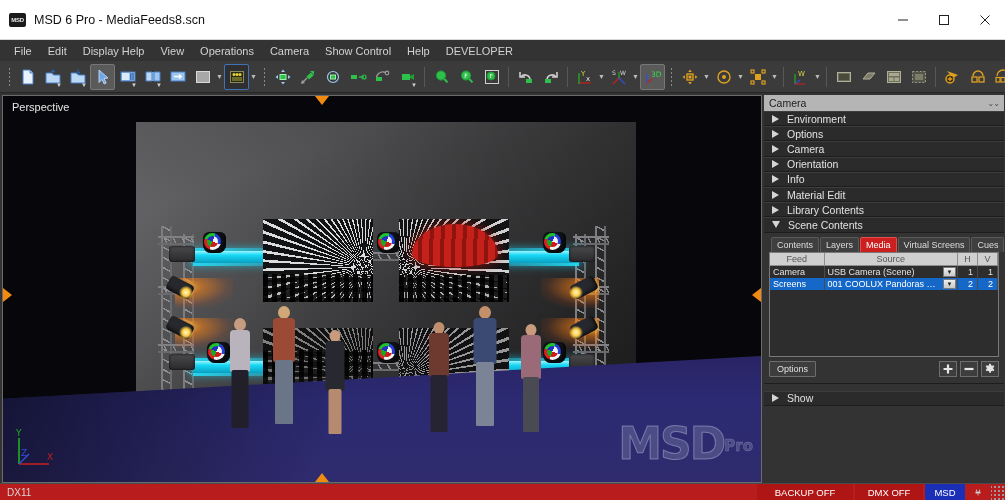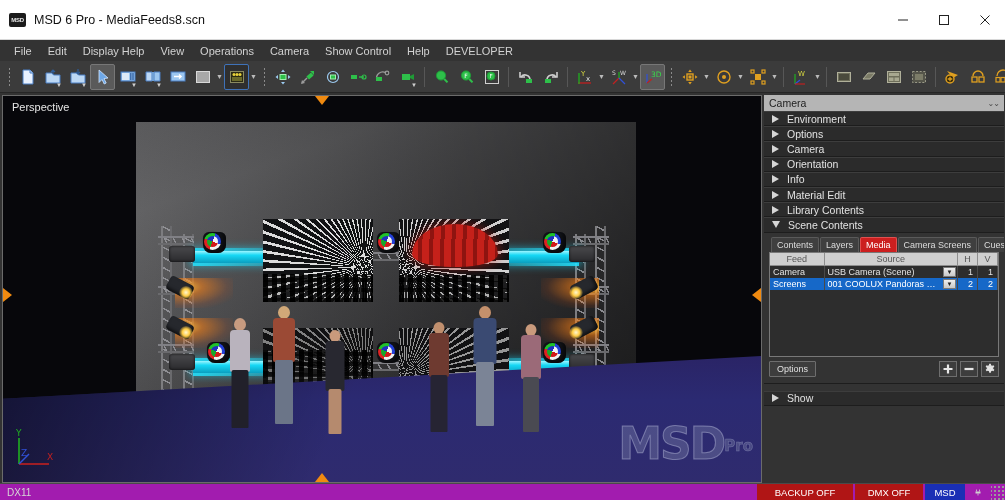--- a/index.html
+++ b/index.html
@@ -278,21 +278,21 @@
   .iconbtn {
     width: 18px; height: 16px; background: #3d3d3d; border: 1px solid #6e6e6e;
     display:flex; align-items:center; justify-content:center; color: #e6e6e6;
     font-size: 13px; line-height: 1; cursor: default;
   }
   .sb-gap { height: 7px; background: #333; flex:none; }
   .sb-rest { flex: 1; background: #333; }
 
   
   .statusbar {
-    height: 17px; background: #a21caf; border-top: 1px solid #4a4a4a;
+    height: 17px; background: #b91c1c; border-top: 1px solid #4a4a4a;
     display: flex; align-items: center; flex: none; font-size: 10px; color: #d6d6d6;
   }
   .st-text { padding-left: 7px; flex: 1; }
   .st-cell {
     height: 17px; display:flex; align-items:center; justify-content:center;
     font-size: 9.5px; padding: 0 7px; color: #fff; margin-right: 2px;
   }
   .st-backup { background: #b01515; width: 96px; }
   .st-dmx { background: #b01515; width: 68px; }
   .st-msd { background: #1a2fb5; width: 40px; }
@@ -808,21 +808,21 @@
         <div class="sb-section">
           <span class="tri down"></span>
           <span class="sb-section-label">Scene Contents</span>
         </div>
 
         <div class="panel">
           <div class="tabs">
             <div class="tab">Contents</div>
             <div class="tab">Layers</div>
             <div class="tab active">Media</div>
-            <div class="tab">Camera Screens</div>
+            <div class="tab">Virtual Screens</div>
             <div class="tab">Cues</div>
           </div>
 
           <div class="tablewrap">
             <table class="tbl">
               <colgroup>
                 <col style="width:54px">
                   <col>
                   <col style="width:20px">
                   <col style="width:20px">

